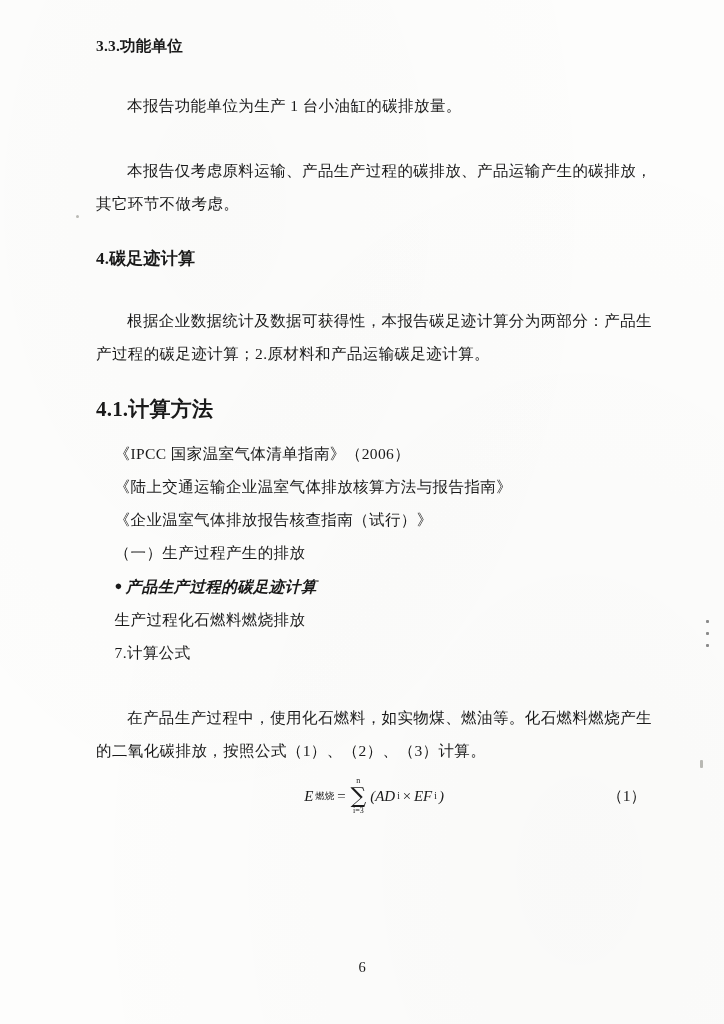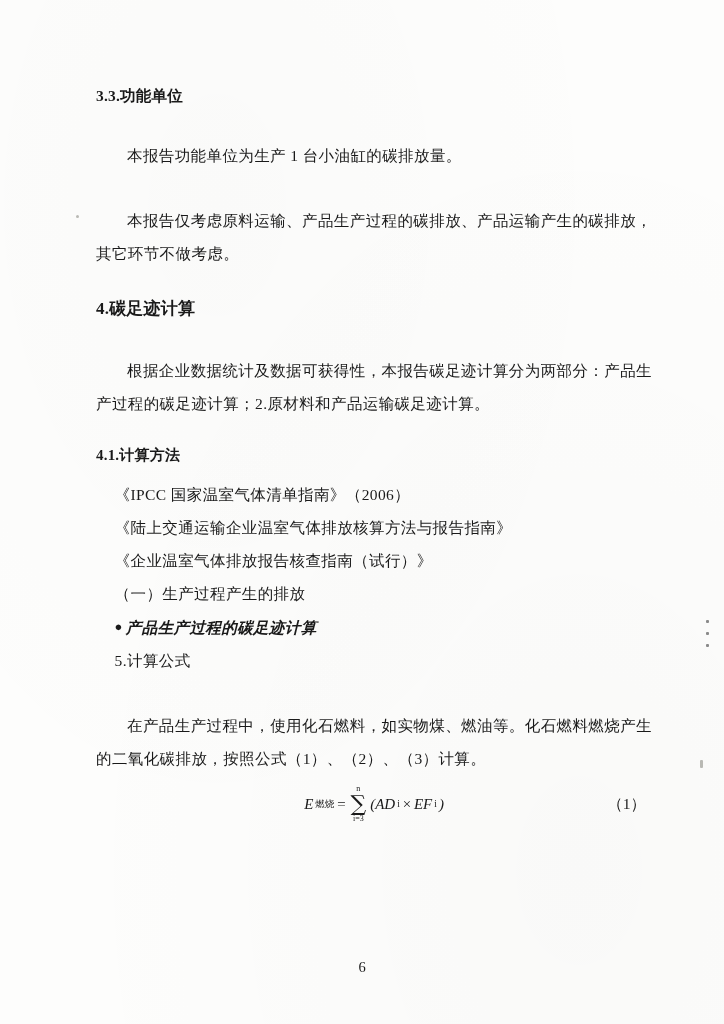--- a/index.html
+++ b/index.html
@@ -14,21 +14,21 @@
     color: #1a1a1a;
     position: relative;
     overflow: hidden;
   }
   .page {
     position: relative;
     width: 724px;
     height: 1024px;
     background: #fdfdfc;
     box-sizing: border-box;
-    padding: 84px 72px 40px 96px;
+    padding: 34px 72px 40px 96px;
   }
   
   .page::before {
     content: "";
     position: absolute;
     inset: 0;
     background:
       radial-gradient(ellipse at 30% 20%, rgba(0,0,0,0.012), rgba(0,0,0,0) 60%),
       radial-gradient(ellipse at 80% 85%, rgba(0,0,0,0.015), rgba(0,0,0,0) 65%);
     pointer-events: none;
@@ -43,21 +43,21 @@
     margin: 0 0 12px 0;
     letter-spacing: 0.2px;
     line-height: 1.5;
   }
   h2.heading.major {
     font-size: 17px;
     margin-top: 26px;
     margin-bottom: 28px;
   }
   h2.heading.sub {
-    font-size: 15px;
+    font-size: 21px;
     margin-top: 24px;
     margin-bottom: 12px;
   }
   p.para {
     font-size: 15.5px;
     line-height: 33px;
     margin: 0;
     text-align: justify;
     text-justify: inter-ideograph;
     letter-spacing: 0.4px;
@@ -184,22 +184,23 @@
     <p class="para hang">《陆上交通运输企业温室气体排放核算方法与报告指南》</p>
 
     <p class="para hang">《企业温室气体排放报告核查指南（试行）》</p>
 
     <p class="para hang">（一）生产过程产生的排放</p>
 
     <p class="para bulletline">
       <span class="bullet-dot">●</span><span>产品生产过程的碳足迹计算</span>
     </p>
 
-
-    <p class="para hang">5.计算公式</p>
+    <p class="para hang">生产过程化石燃料燃烧排放</p>
+
+    <p class="para hang">7.计算公式</p>
 
     <p class="para indent">在产品生产过程中，使用化石燃料，如实物煤、燃油等。化石燃料燃烧产生的二氧化碳排放，按照公式（1）、（2）、（3）计算。</p>
 
     <div class="formula-row">
       <span class="formula">
         <span>E</span>
           <span class="sub chs">燃烧</span>
         <span>=</span>
         <span class="sigma-block">
           <span class="lim">n</span>

